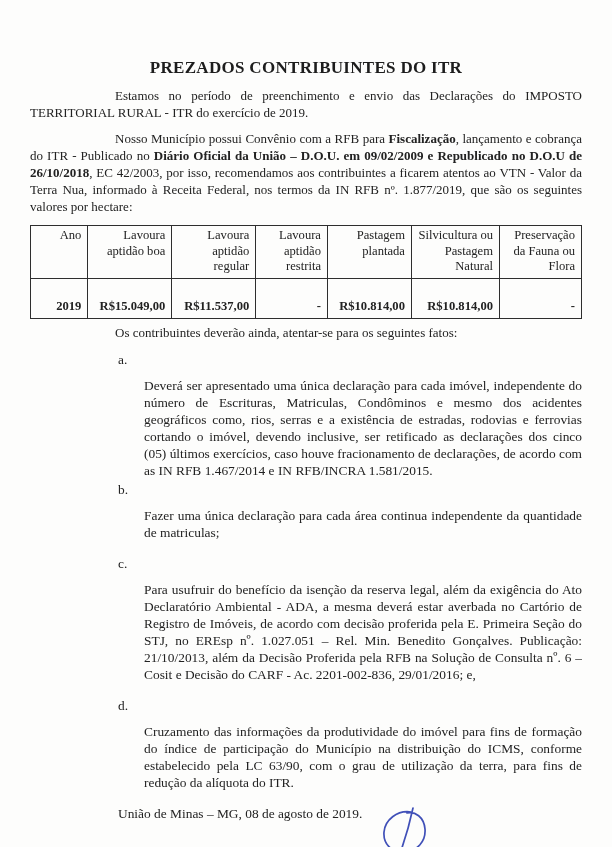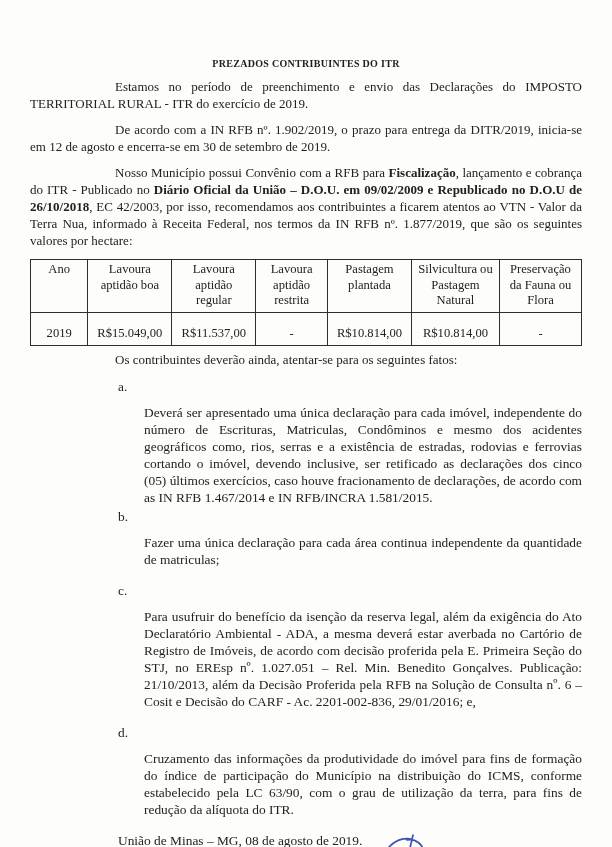--- a/index.html
+++ b/index.html
@@ -7,43 +7,43 @@
     position:relative;
     width:612px; height:847px;
     background:#fdfdfc;
     font-family:"Liberation Serif","DejaVu Serif",serif;
     color:#222222;
     padding:58px 30px 0 30px;
     box-sizing:border-box;
     overflow:hidden;
   }
   h1.doc-title {
-    font-size:10px; font-weight:bold; text-align:center;
+    font-size:17px; font-weight:bold; text-align:center;
     margin:0 0 6px 0; letter-spacing:.3px; color:#1d1d1d;
   }
   .para {
     font-size:13px; line-height:17px; text-align:justify;
     margin:9px 0 0 0;
   }
   .indent { text-indent:85px; }
   .b { font-weight:bold; }
 
   table.vtn {
     border-collapse:collapse; table-layout:fixed;
     margin-top:10px; width:552px;
   }
   table.vtn th, table.vtn td {
     border:1.7px solid #2e2e2e;
     font-size:12.6px; line-height:15.5px;
     padding:2px 6px 3px 6px;
-    vertical-align:top; text-align:center;
+    vertical-align:top; text-align:right;
     font-weight:normal;
     overflow:hidden;
   }
-  table.vtn td { font-weight:normal; padding-top:13px; padding-bottom:4px; }
+  table.vtn td { font-weight:bold; padding-top:20px; padding-bottom:4px; }
   td.center { text-align:center; }
   .c0{width:56px}.c1{width:82px}.c2{width:82px}.c3{width:70px}.c4{width:82px}.c5{width:86px}.c6{width:80px}
 
   .list { margin:2px 0 0 88px; }
   .list-item {
     display:flex; font-size:13.4px; line-height:17px;
   }
   .mt-a{margin-top:10px}.mt-b{margin-top:2px}.mt-c{margin-top:14px}.mt-d{margin-top:14px}
   .li-label { width:26px; flex:none; }
   .li-text { flex:1; text-align:justify;margin-top:26px; }
@@ -63,21 +63,20 @@
 </style>
 </head>
 <body>
 
 <div class="page">
 
   <h1 class="doc-title">PREZADOS CONTRIBUINTES DO ITR</h1>
 
   <p class="para indent">Estamos no período de preenchimento e envio das Declarações do IMPOSTO TERRITORIAL RURAL - ITR do exercício de 2019.</p>
 
-  <p class="para indent">De acordo com a IN RFB nº. 1.902/2019, o prazo para entrega da DITR/2019, inicia-se em 12 de agosto e encerra-se em 30 de setembro de 2019.</p>
 
   <p class="para indent"><span>Nosso Município possui Convênio com a RFB para </span><span class="b">Fiscalização</span><span>, lançamento e cobrança do ITR - Publicado no </span><span class="b">Diário Oficial da União – D.O.U. em 09/02/2009 e Republicado no D.O.U de 26/10/2018</span><span>, EC 42/2003, por isso, recomendamos aos contribuintes a ficarem atentos ao VTN - Valor da Terra Nua, informado à Receita Federal, nos termos da IN RFB nº. 1.877/2019, que são os seguintes valores por hectare:</span></p>
 
   <table class="vtn">
     <colgroup>
       <col class="c0">
         <col class="c1">
         <col class="c2">
         <col class="c3">
         <col class="c4">

